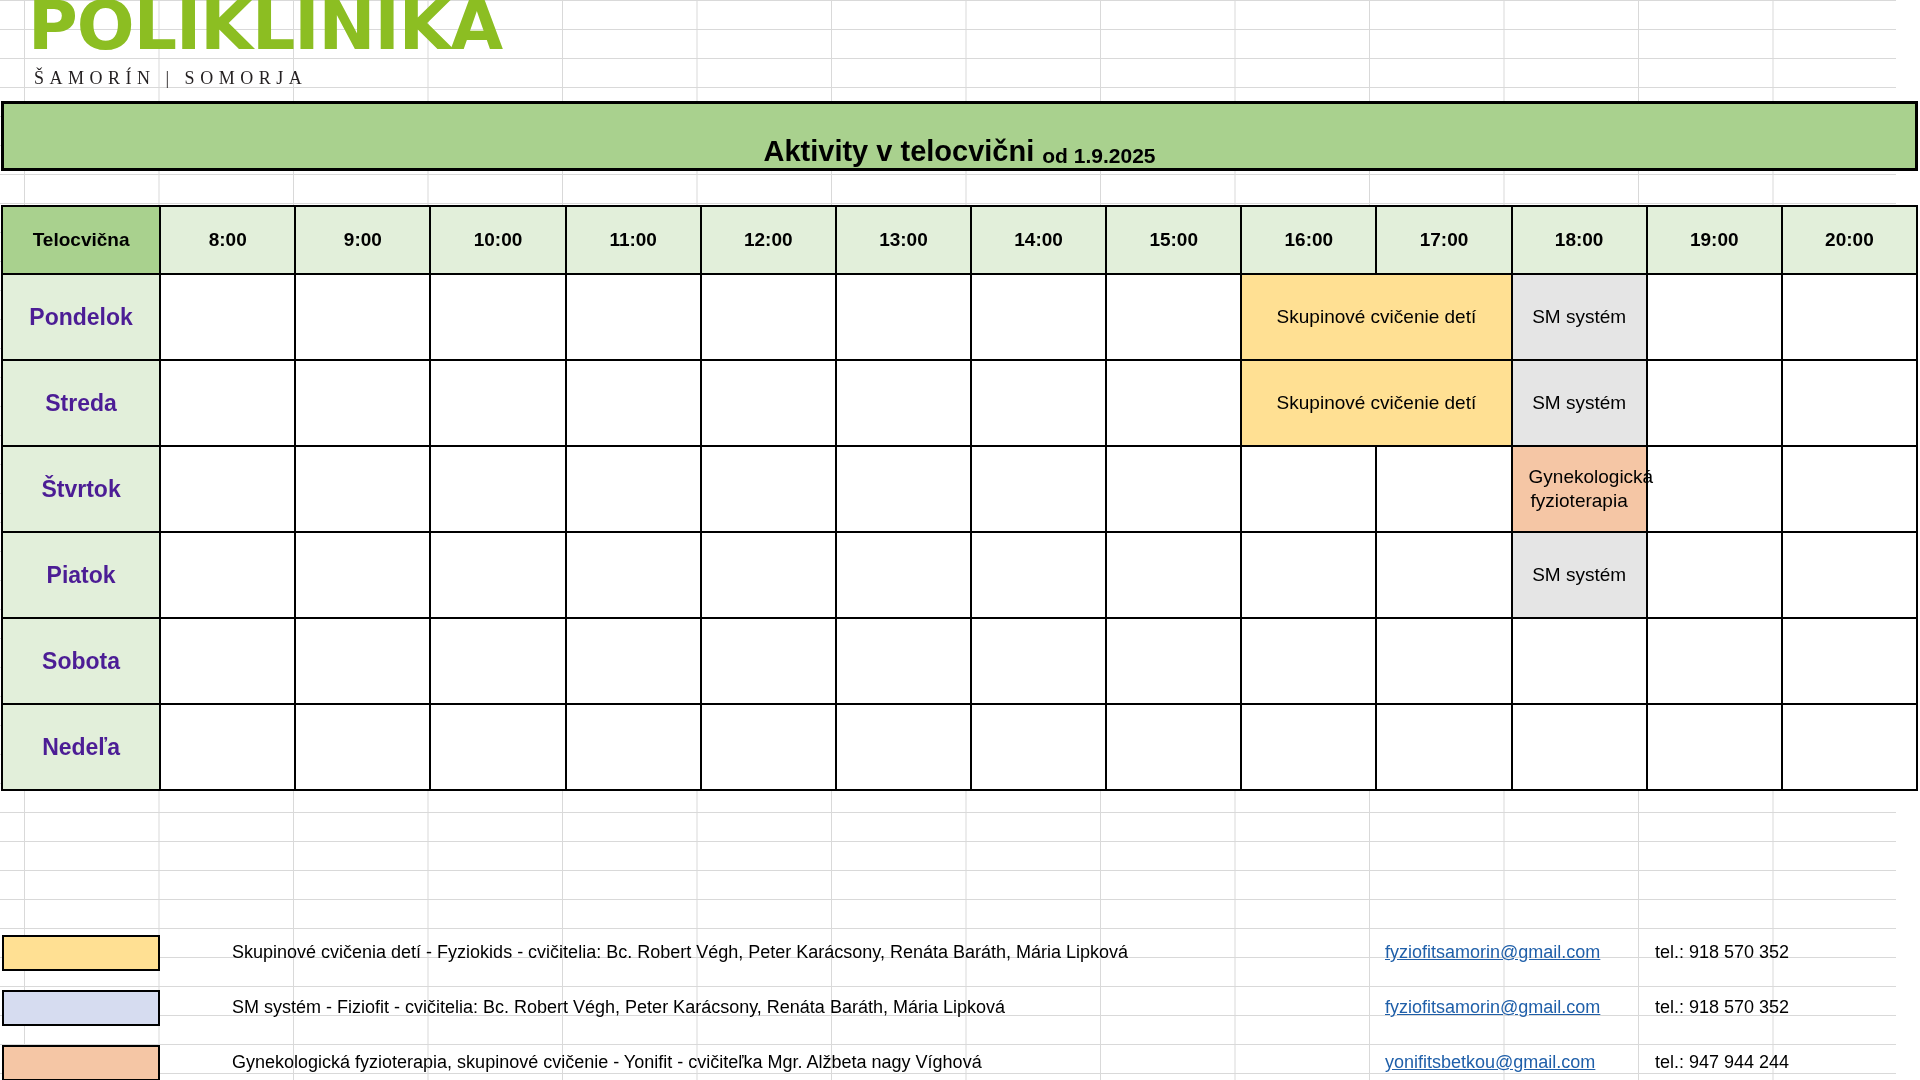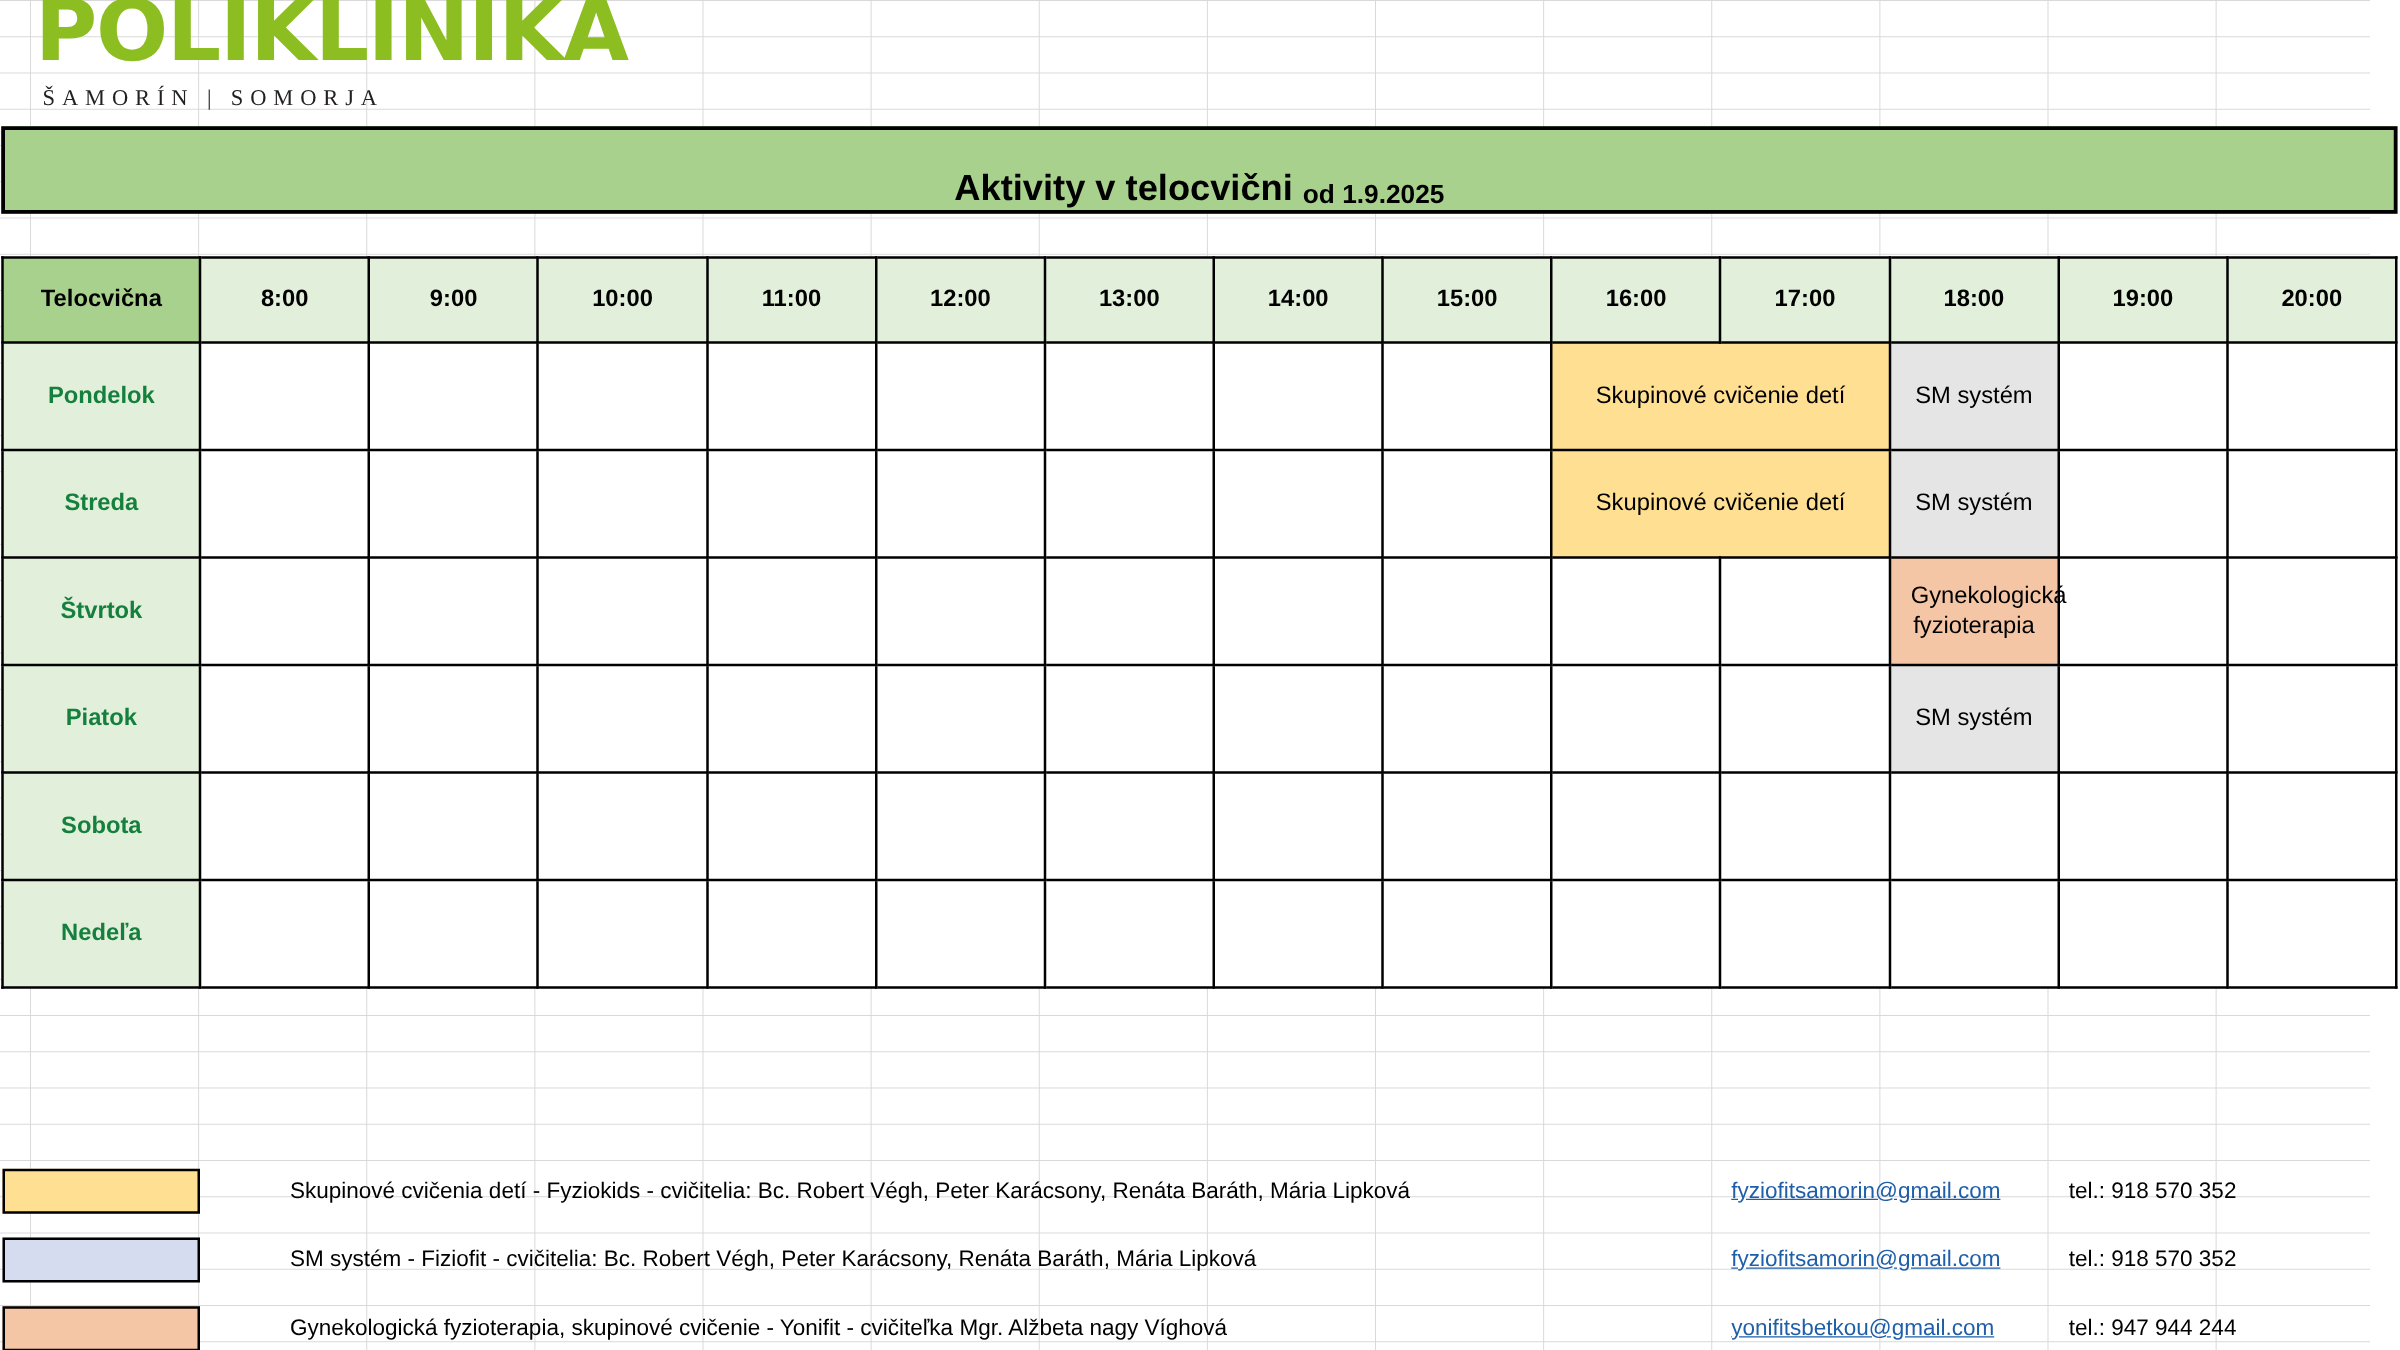--- a/index.html
+++ b/index.html
@@ -108,23 +108,23 @@
   }
   th.time-cell {
     background: #E2EFDA;
     font-size: 19px;
     font-weight: bold;
     color: #000;
     margin-left: 36px;
   }
   td.day-cell {
     background: #E2EFDA;
-    font-size: 19px;
-    font-weight: bold;
-    color: #15803d;
+    font-size: 23px;
+    font-weight: bold;
+    color: #4c1d95;
   }
   td.ev {
     font-size: 19px;
     font-weight: normal;
     color: #000;
     line-height: 1.28;
     padding: 0 16px;
   }
   td.ev-yellow { background: #FFE093; }
   td.ev-blue   { background: #e5e5e5; }

